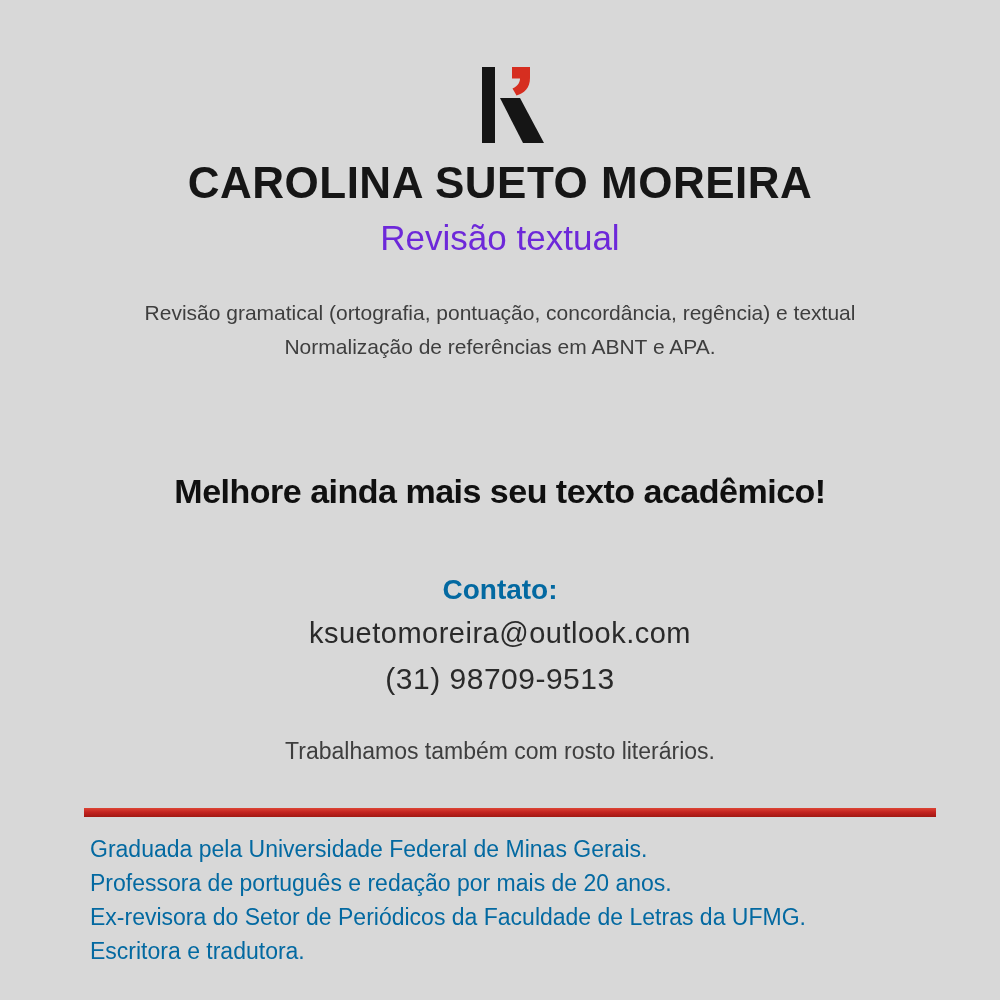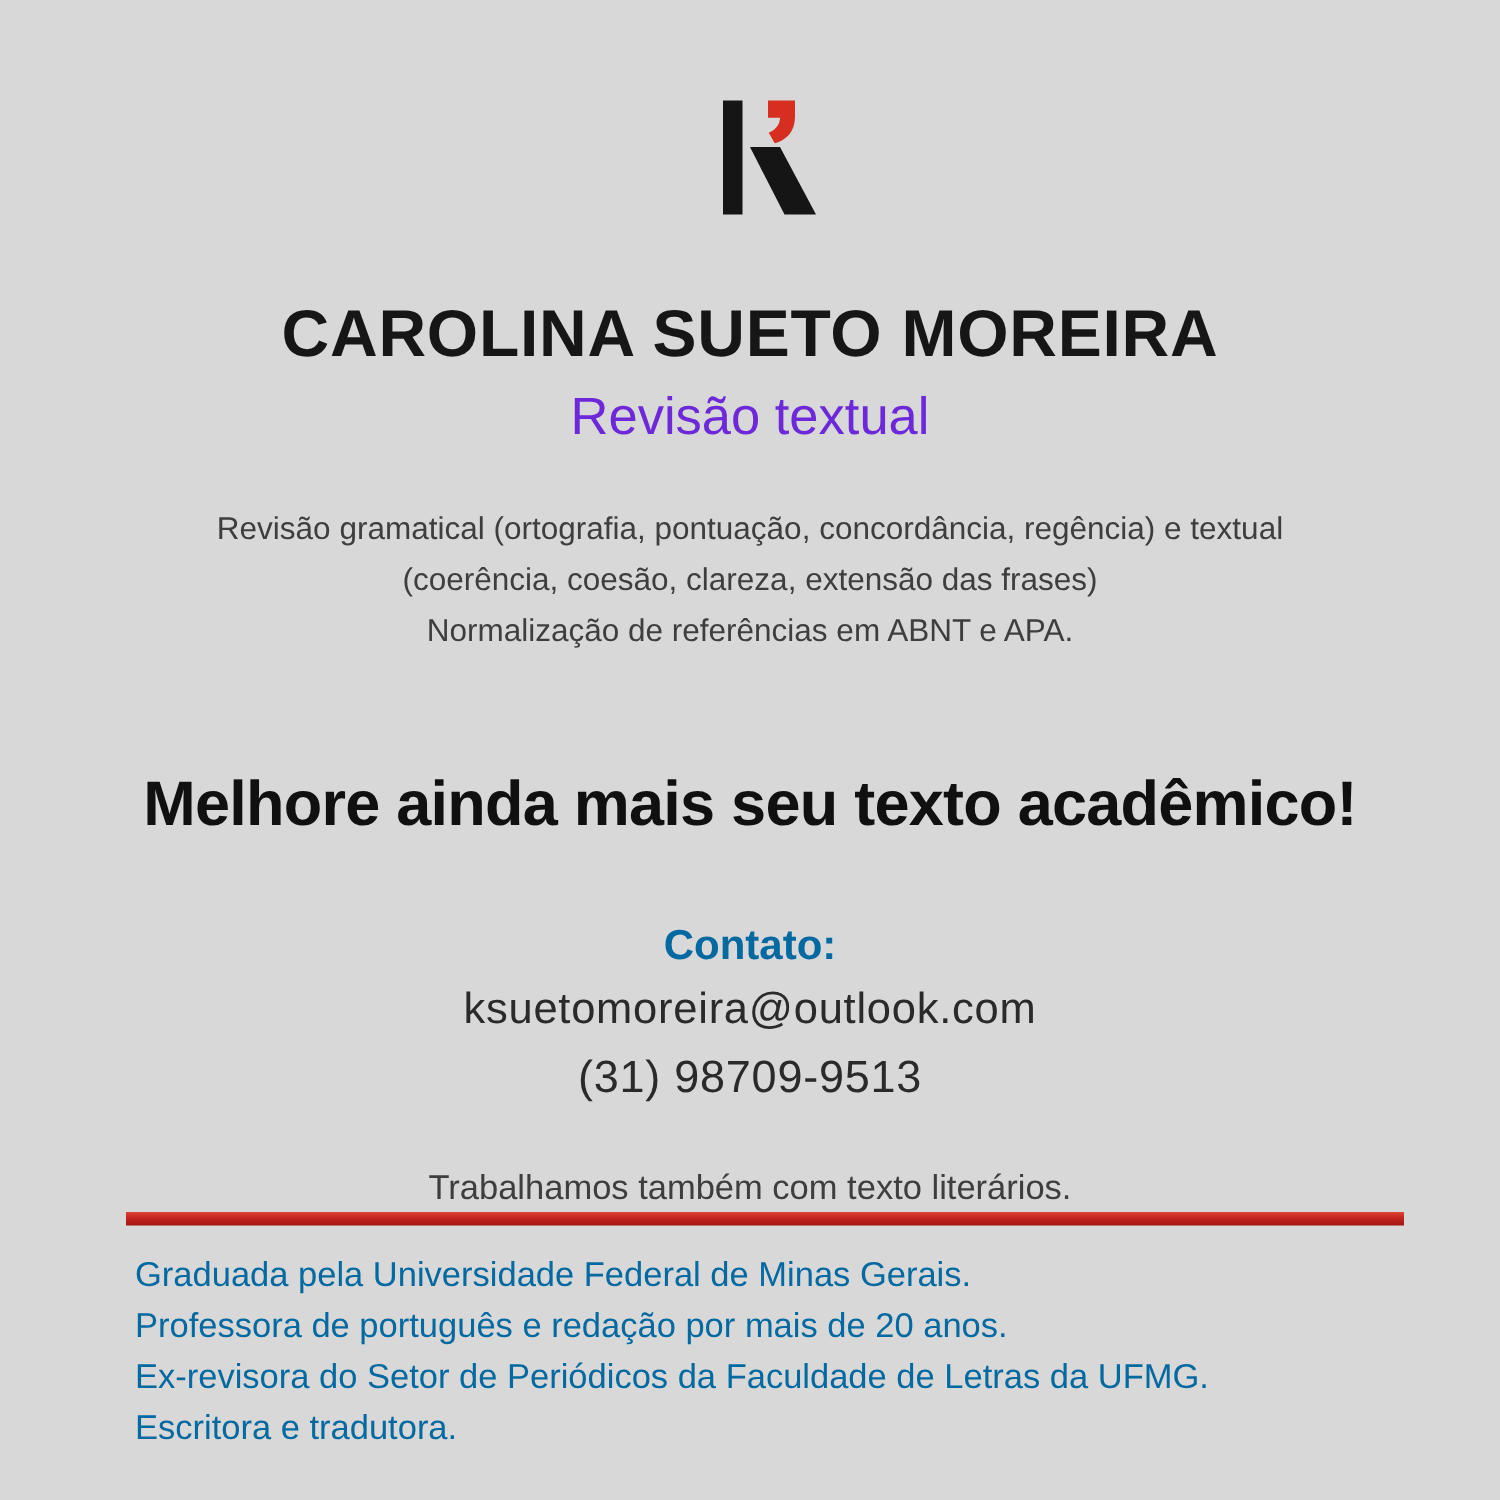--- a/index.html
+++ b/index.html
@@ -7,21 +7,21 @@
     padding: 0;
   }
   body {
     width: 1000px;
     height: 1000px;
     position: relative;
     background: #d8d8d8;
     font-family: "Liberation Sans", sans-serif;
     overflow: hidden;
   }
-  .abs { position: absolute; left: 0; width: 1000px; margin-top: 40px; }
+  .abs { position: absolute; left: 0; width: 1000px; }
 
   .logo {
     position: absolute;
     left: 470px;
     top: 58px;
     width: 90px;
     height: 92px;
   }
 
   .brand-name {
@@ -45,21 +45,21 @@
     top: 296px;
     text-align: center;
     font-size: 21px;
     line-height: 34px;
     color: #3e3e3e;
   }
 
   .headline {
     top: 472px;
     text-align: center;
-    font-size: 42px;
+    font-size: 34px;
     font-weight: 800;
     letter-spacing: -0.5px;
     color: #101010;
     white-space: nowrap;
   }
 
   .contact-label {
     top: 574px;
     text-align: center;
     font-size: 28px;
@@ -120,31 +120,30 @@
     <polygon points="500,98 520,98 544,143 523,143" fill="#151515"></polygon>
     <path d="M512,67 H530 V78 C530,88 524,93.5 516.5,95.5 L512.5,88.5 C518.5,86 520,81.5 520,78.5 H512 Z" fill="#d62e20"></path>
   </svg>
 
   <div class="abs brand-name">CAROLINA SUETO MOREIRA</div>
 
   <div class="abs brand-tagline">Revisão textual</div>
 
   <div class="abs services">
     <div>Revisão gramatical (ortografia, pontuação, concordância, regência) e textual</div>
-    <div>(coerência, coesão, clareza, extensão das frases)</div>
     <div>Normalização de referências em ABNT e APA.</div>
   </div>
 
   <div class="abs headline">Melhore ainda mais seu texto acadêmico!</div>
 
   <div class="abs contact-label">Contato:</div>
   <div class="abs contact-email">ksuetomoreira@outlook.com</div>
   <div class="abs contact-phone">(31) 98709-9513</div>
 
-  <div class="abs literary-note">Trabalhamos também com texto literários.</div>
+  <div class="abs literary-note">Trabalhamos também com rosto literários.</div>
 
   <div class="red-divider"></div>
 
   <div class="credentials">
     <div>Graduada pela Universidade Federal de Minas Gerais.</div>
     <div>Professora de português e redação por mais de 20 anos.</div>
     <div>Ex-revisora do Setor de Periódicos da Faculdade de Letras da UFMG.</div>
     <div>Escritora e tradutora.</div>
   </div>
 

